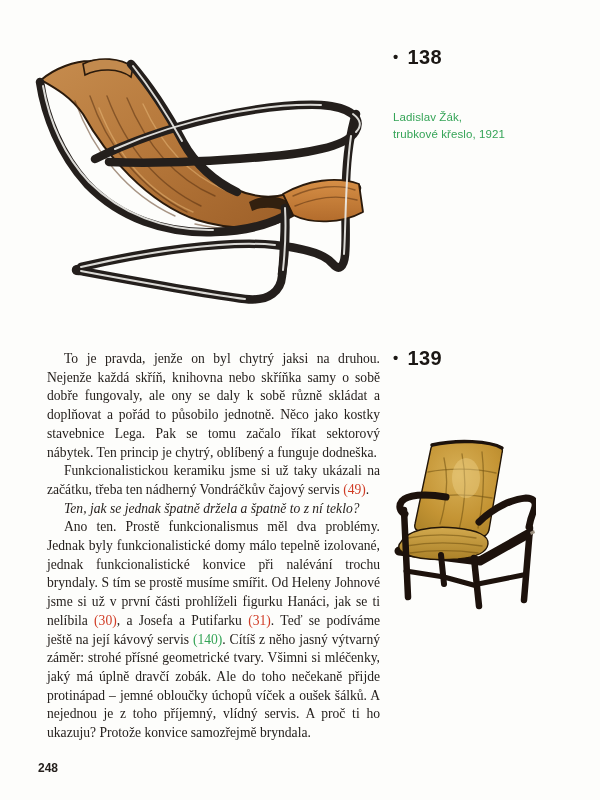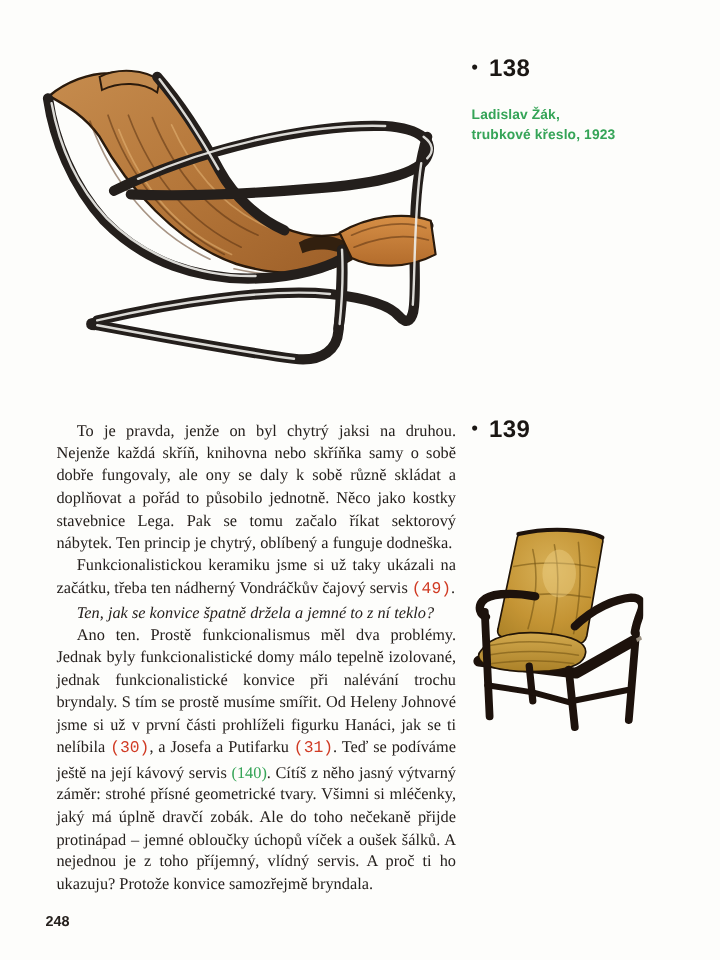--- a/index.html
+++ b/index.html
@@ -12,33 +12,34 @@
 
   
   .fig-head {
     font-family:"Liberation Sans", sans-serif; font-weight:bold;
     font-size:20px; color:#1b1714; letter-spacing:.3px;
   }
   .fig-head .bullet { font-size:15px; vertical-align:2px; margin-right:9px; }
 
   
   .fig-caption {
-    font-family:"Liberation Sans", sans-serif; font-weight:bold;
+    font-family:"Liberation Sans", sans-serif; font-weight:normal;
     font-size:11.5px; line-height:16.5px; color:var(--green,#35a457);
     letter-spacing:.1px;
+    margin-top:21px;
   }
 
   
   .body-text {
     width:333px; font-size:13.6px; line-height:18.7px;
     text-align:justify; color:#26211e;
   }
   .body-text p { margin:0; text-indent:17px; }
   .body-text p.italic { font-style:italic; }
-  .ref-red   { color:var(--red,#d03b24);font-family:Liberation Mono, monospace; }
+  .ref-red   { color:var(--red,#d03b24); }
   .ref-green { color:var(--green,#35a457); }
 
   .page-number {
     font-family:"Liberation Sans", sans-serif; font-weight:bold;
     font-size:12px; color:#26211e;
   }
 
   
   svg .tube { fill:none; stroke:#241f1c; stroke-width:8.5; stroke-linecap:round; stroke-linejoin:round; }
   svg .hl   { fill:none; stroke:#eceae6; stroke-width:2;   stroke-linecap:round; opacity:.92; }
@@ -107,27 +108,27 @@
       <path class="hl" d="M 98 10 C 116 33 132 58 147 85"></path>
       <path class="hl" d="M 248 214 C 250 195 251 170 250 152"></path>
     </svg>
   </div>
 
   <div class="abs fig-head" style="left:393px; top:46px;">
     <span class="bullet">•</span><span>138</span>
   </div>
   <div class="abs fig-caption" style="left:393px; top:88px;">
       <div>Ladislav Žák,</div>
-      <div>trubkové křeslo, 1923</div>
+      <div>trubkové křeslo, 1921</div>
     </div>
 
   <div class="abs body-text" style="left:47px; top:350px;">
       <p><span>To je pravda, jenže on byl chytrý jaksi na druhou. Nejenže každá skříň, knihovna nebo skříňka samy o sobě dobře fungovaly, ale ony se daly k sobě různě skládat a doplňovat a pořád to působilo jednotně. Něco jako kostky stavebnice Lega. Pak se tomu začalo říkat sektorový nábytek. Ten princip je chytrý, oblíbený a funguje dodneška.</span></p>
       <p><span>Funkcionalistickou keramiku jsme si už taky ukázali na začátku, třeba ten nádherný Vondráčkův čajový servis </span><span class="ref-red">(49)</span><span>.</span></p>
-      <p class="italic"><span>Ten, jak se konvice špatně držela a jemné to z ní teklo?</span></p>
+      <p class="italic"><span>Ten, jak se jednak špatně držela a špatně to z ní teklo?</span></p>
       <p><span>Ano ten. Prostě funkcionalismus měl dva problémy. Jednak byly funkcionalistické domy málo tepelně izolované, jednak funkcionalistické konvice při nalévání trochu bryndaly. S tím se prostě musíme smířit. Od Heleny Johnové jsme si už v první části prohlíželi figurku Hanáci, jak se ti nelíbila </span><span class="ref-red">(30)</span><span>, a Josefa a Putifarku </span><span class="ref-red">(31)</span><span>. Teď se podíváme ještě na její kávový servis </span><span class="ref-green">(140)</span><span>. Cítíš z něho jasný výtvarný záměr: strohé přísné geometrické tvary. Všimni si mléčenky, jaký má úplně dravčí zobák. Ale do toho nečekaně přijde protinápad – jemné obloučky úchopů víček a oušek šálků. A nejednou je z toho příjemný, vlídný servis. A proč ti ho ukazuju? Protože konvice samozřejmě bryndala.</span></p>
     </div>
 
   <div class="abs fig-head" style="left:393px; top:347px;">
     <span class="bullet">•</span><span>139</span>
   </div>
 
   <div class="abs" style="left:394px; top:438px; width:142px; height:182px;">
     <svg width="142" height="182" viewBox="0 0 142 182">
       <defs>

